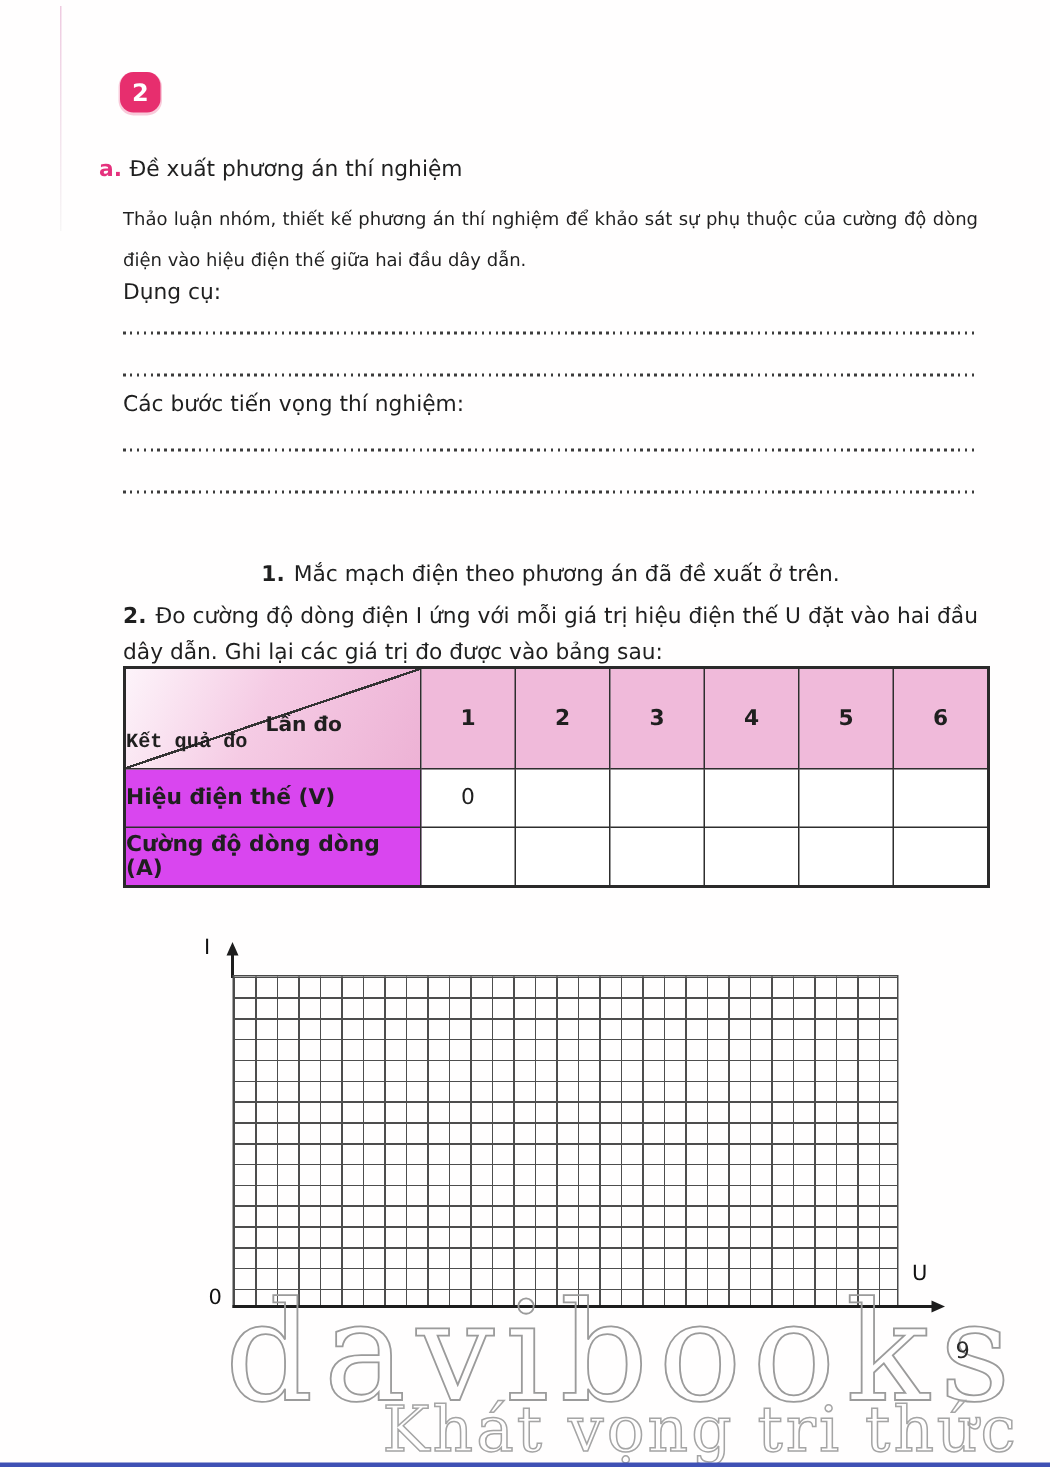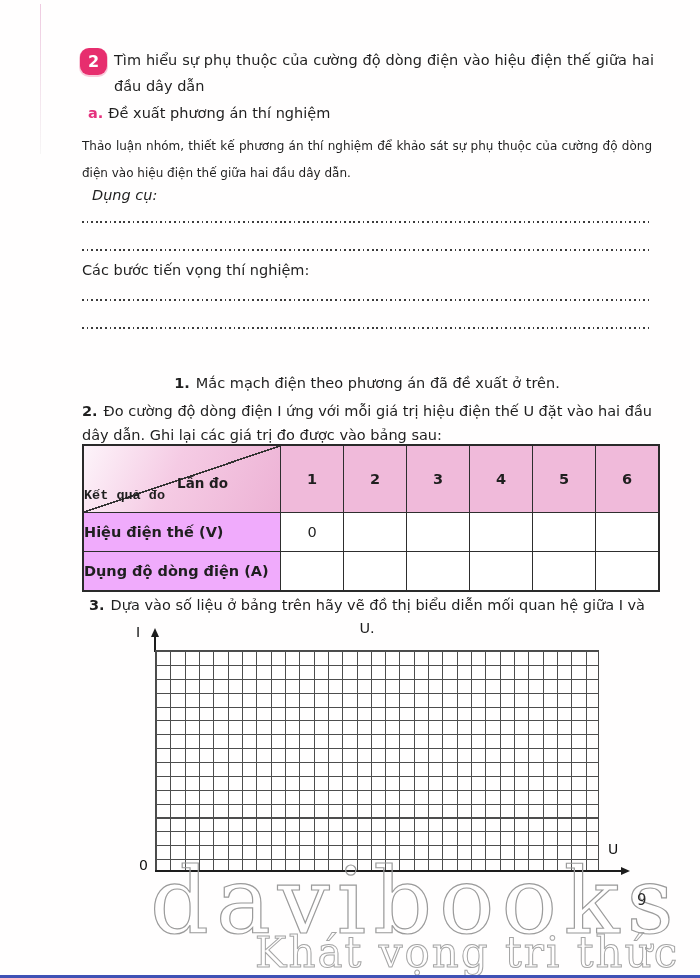--- a/index.html
+++ b/index.html
@@ -11,24 +11,24 @@
   
   .scan-edge{left:40px;top:4px;width:1px;height:150px;
     background:linear-gradient(to bottom,rgba(225,160,200,.55),rgba(200,200,200,.15));}
   
   .badge{left:80px;top:48px;width:27px;height:27px;border-radius:9px;
     background:#e72e6e;color:#fff;font-size:16px;font-weight:bold;
     display:flex;align-items:center;justify-content:center;
     box-shadow:0 1px 0 1px rgba(231,46,110,.25);}
   .title{left:114px;top:47px;width:540px;font-size:14.5px;line-height:26px;text-align:justify;}
   .inline-label{color:#e5317d;font-weight:bold;margin-right:5px;}
-  .h-a{left:88px;top:105px;font-size:14.5px;text-align:right;}
+  .h-a{left:66px;top:105px;font-size:14.5px;text-align:right;}
   .para{left:82px;top:133px;width:570px;font-size:12px;line-height:27px;text-align:justify;}
   .plain{font-size:14.5px;}
-  .lbl-dungcu{left:92px;top:187px;font-style:italic;}
+  .lbl-dungcu{left:82px;top:187px;}
   .dotline{left:82px;width:568px;height:2.2px;
     background:repeating-linear-gradient(to right,#3b3b3b 0 1.7px,transparent 1.7px 4.6px);}
   .d1{top:221px;} .d2{top:249px;} .d3{top:299px;} .d4{top:327px;}
   .lbl-cacbuoc{left:82px;top:262px;}
   .h-b{left:82px;top:344px;}
   .step{left:82px;width:570px;font-size:14.5px;line-height:23px;text-align:center;}
   .step .num{font-weight:bold;margin-right:6px;}
   .s1{top:372px;}
   .s2{top:399px;line-height:24px;text-align:justify;}
   .s3{top:594px;}
@@ -36,21 +36,21 @@
   .tbl{left:82px;top:444px;border-collapse:collapse;table-layout:fixed;}
   .tbl td{border:1.5px solid #2e2e2e;padding:0;font-size:14.5px;}
   .tbl{border:2px solid #2a2a2a;}
   .corner{width:196px;height:66px;position:relative;
     background:
       linear-gradient(to bottom right,rgba(0,0,0,0) calc(50% - .8px),#333 calc(50% - .8px),#333 calc(50% + .8px),rgba(0,0,0,0) calc(50% + .8px)),
       linear-gradient(115deg,#fdf4fa 0%,#f5cbe4 45%,#edb2d5 100%);}
   .corner .top-right{position:absolute;top:9px;right:52px;font-weight:bold;font-size:13.5px;margin-top:20px;}
   .corner .bottom-left{position:absolute;bottom:9px;left:0;font-weight:bold;font-size:13.5px;font-family:Liberation Mono, monospace;}
   .colhead{width:62px;background:#f0bada;text-align:center;font-weight:bold;}
-  .rowlabel{height:38px;font-weight:bold;padding-left:8px;background:#f0abfc;}
+  .rowlabel{height:38px;font-weight:bold;padding-left:8px;background:#d946ef;}
   .cell{text-align:center;background:#fff;font-size:15px;}
   
   .axis-label{font-size:14px;color:#111;}
   .ylab{left:136px;top:624px;}
   .xlab{left:608px;top:841px;}
   .zero{left:139px;top:857px;}
   .yshaft{left:154px;top:636px;width:1.6px;height:16px;background:#1d1d1d;}
   .yarrow{left:150.5px;top:628px;width:0;height:0;
     border-left:4.5px solid transparent;border-right:4.5px solid transparent;border-bottom:9px solid #1d1d1d;}
   .grid{left:155px;top:650px;width:444px;height:222px;
@@ -71,21 +71,20 @@
 </style>
 </head>
 <body>
 
 <div class="page">
 
   <div class="abs scan-edge"></div>
 
   <div class="abs badge">2</div>
 
-  <div class="abs title">Tìm hiểu sự phụ thuộc của cường độ dòng điện vào hiệu điện thế giữa hai đầu dây dẫn</div>
 
   <div class="abs h-a plain">
     <span class="inline-label">a.</span><span>Đề xuất phương án thí nghiệm</span>
   </div>
 
   <div class="abs para">Thảo luận nhóm, thiết kế phương án thí nghiệm để khảo sát sự phụ thuộc của cường độ dòng điện vào hiệu điện thế giữa hai đầu dây dẫn.</div>
 
   <div class="abs lbl-dungcu plain">Dụng cụ:</div>
 
   <div class="abs dotline d1"></div>
@@ -122,34 +121,31 @@
     <tr>
       <td class="rowlabel">Hiệu điện thế (V)</td>
       <td class="cell">0</td>
       <td class="cell"></td>
       <td class="cell"></td>
       <td class="cell"></td>
       <td class="cell"></td>
       <td class="cell"></td>
     </tr>
     <tr>
-      <td class="rowlabel">Dụng độ dòng điện (A)</td>
+      <td class="rowlabel">Cường độ dòng dòng (A)</td>
       <td class="cell"></td>
       <td class="cell"></td>
       <td class="cell"></td>
       <td class="cell"></td>
       <td class="cell"></td>
       <td class="cell"></td>
     </tr>
   </tbody>
     </table>
 
-  <div class="abs step s3">
-    <span class="num">3.</span><span>Dựa vào số liệu ở bảng trên hãy vẽ đồ thị biểu diễn mối quan hệ giữa I và U.</span>
-  </div>
 
   <div class="abs axis-label ylab">I</div>
   <div class="abs yarrow"></div>
   <div class="abs yshaft"></div>
   <div class="abs grid"></div>
   <div class="abs axis-label zero">0</div>
   <div class="abs xshaft"></div>
   <div class="abs xarrow"></div>
   <div class="abs axis-label xlab">U</div>
 

